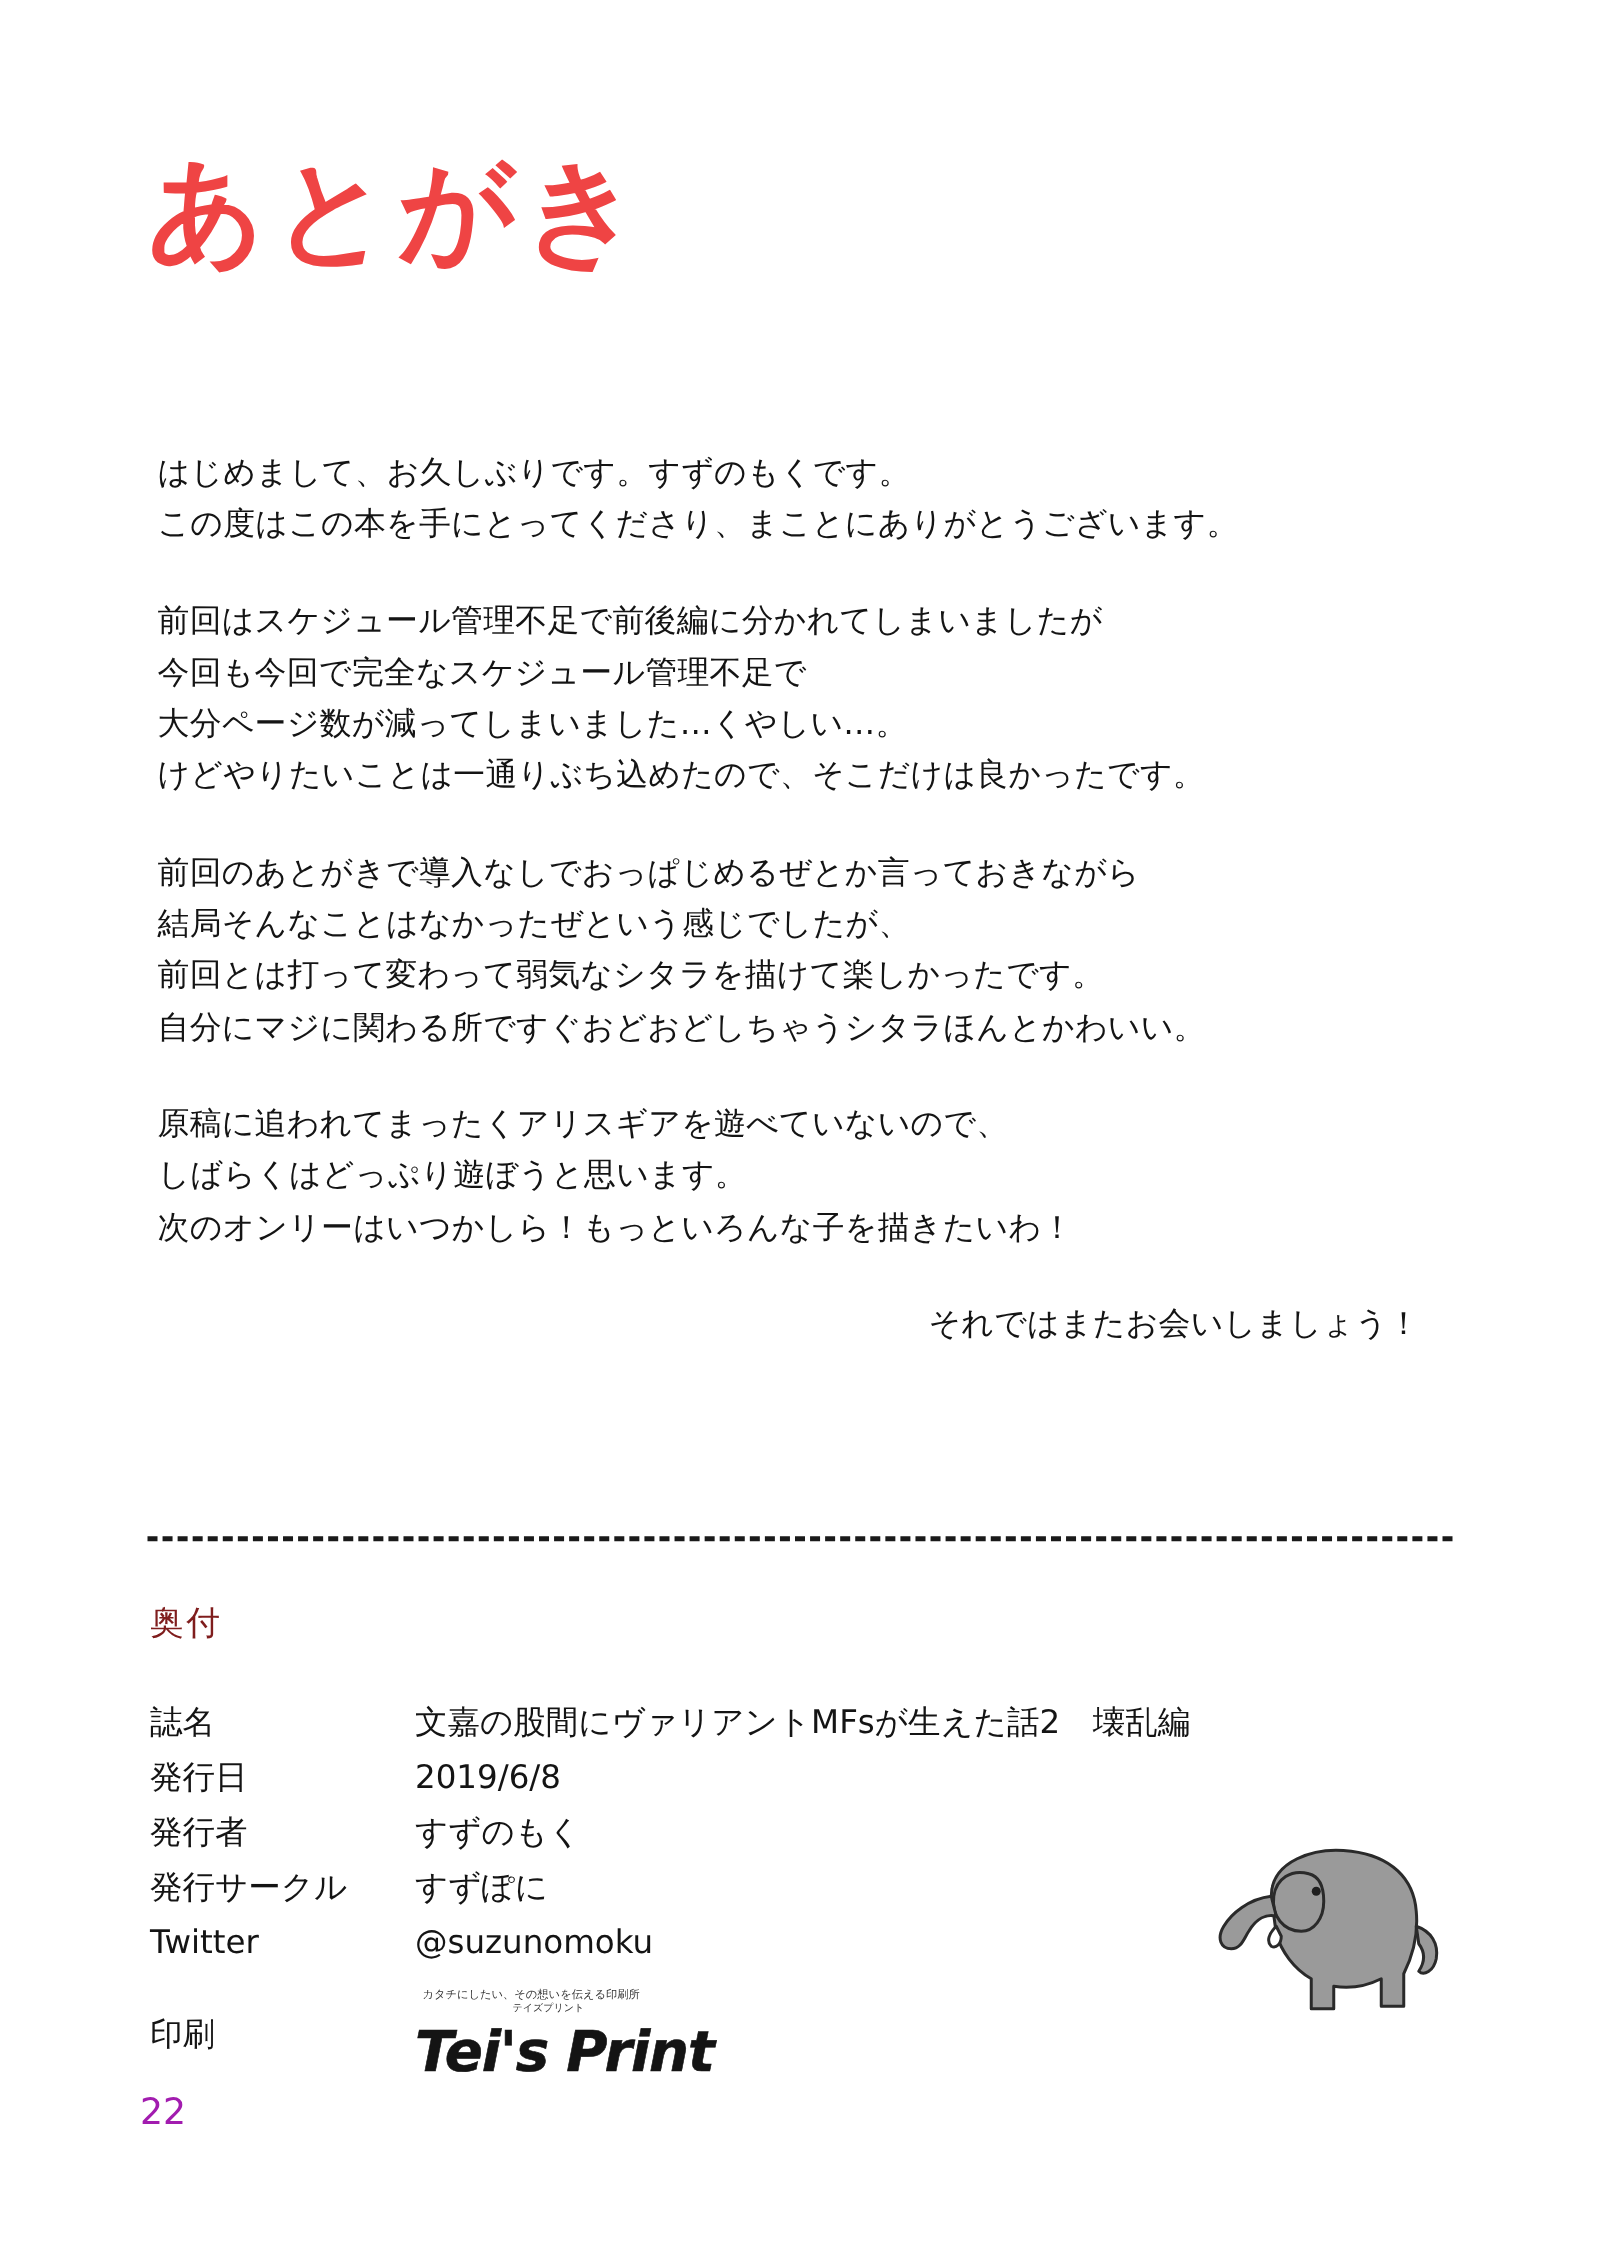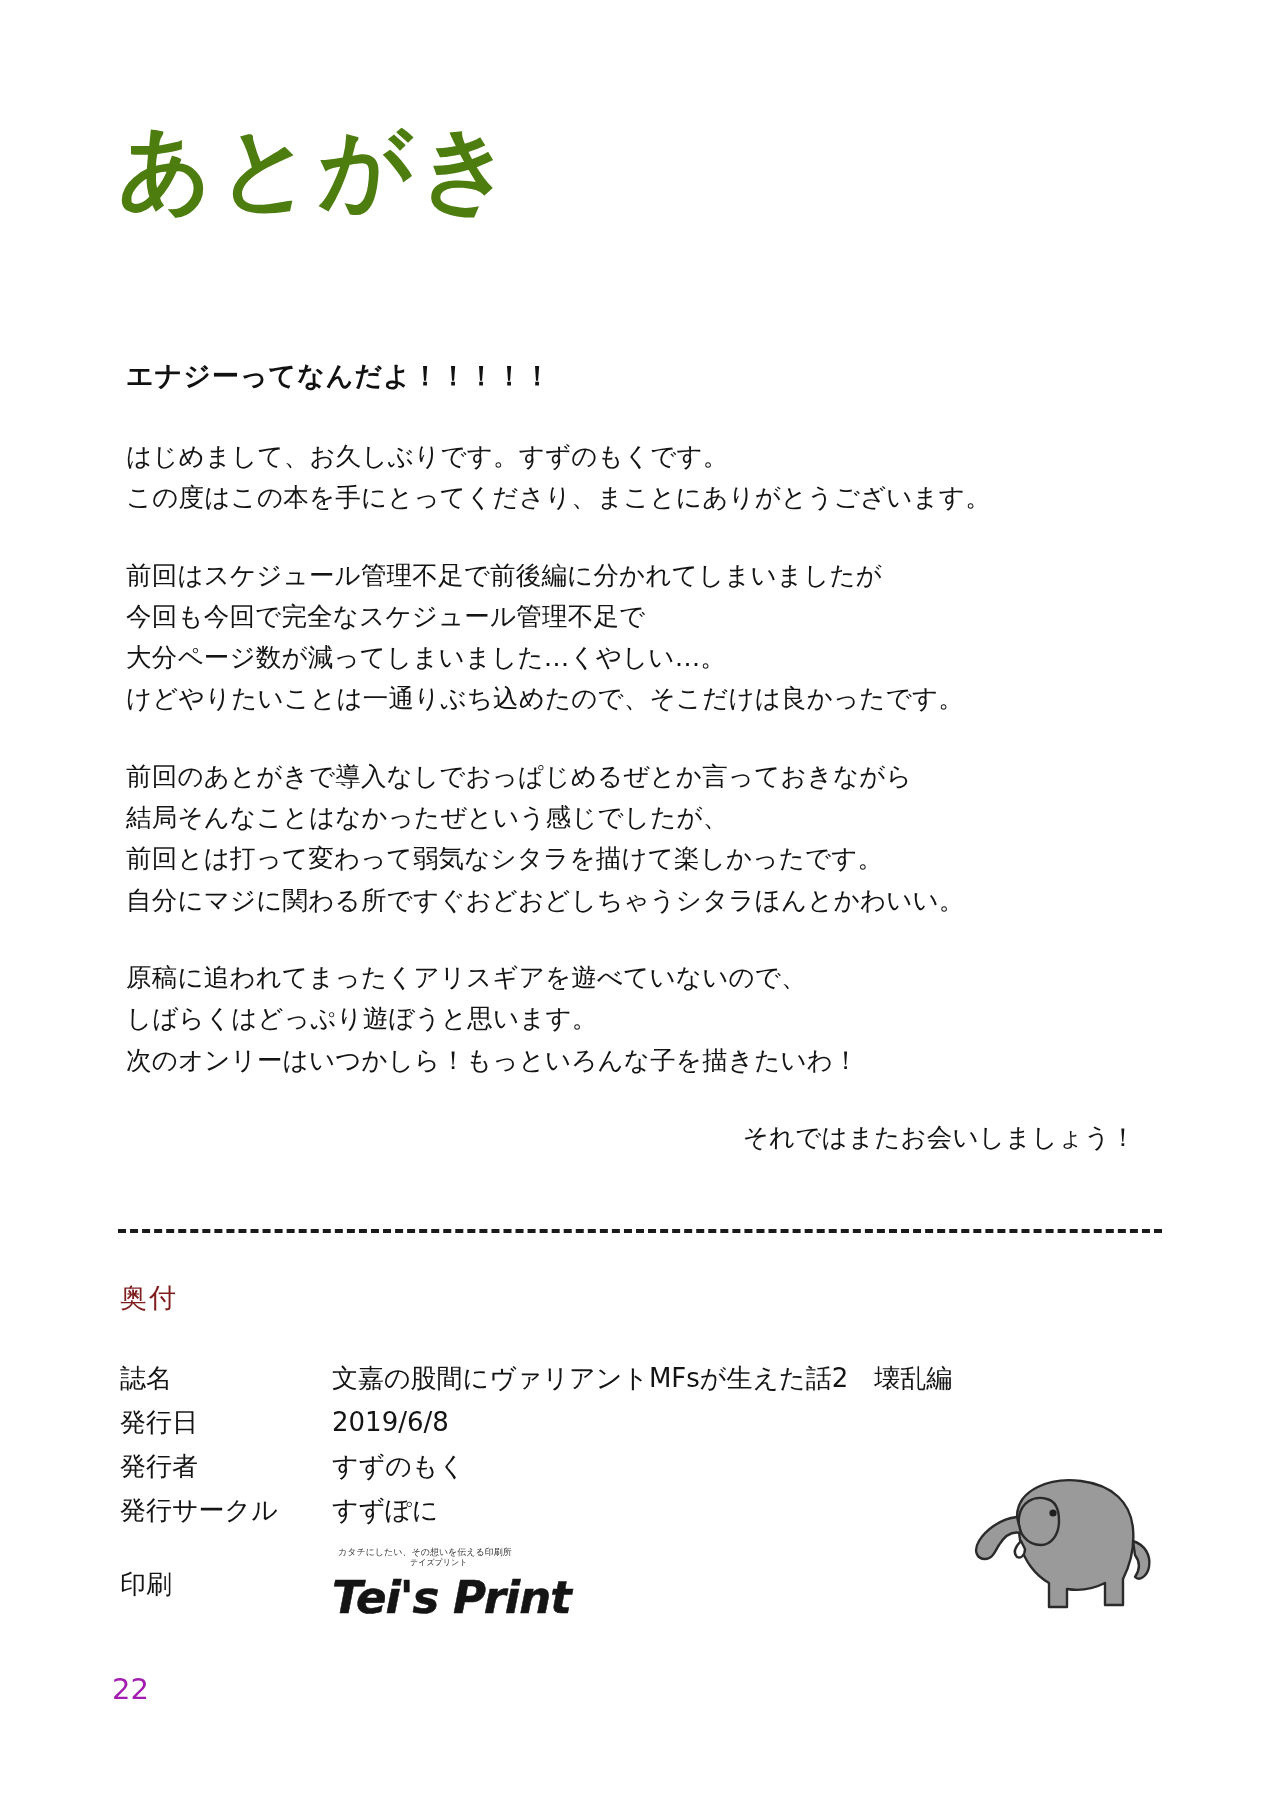--- a/index.html
+++ b/index.html
@@ -23,21 +23,21 @@
 
   
   .afterword-title {
     position: absolute;
     left: 118px;
     top: 118px;
     font-size: 92px;
     font-weight: 700;
     letter-spacing: 6px;
     line-height: 1.1;
-    color: #4d7c0f;
+    color: #ef4444;
     font-family: "DejaVu Sans", "Liberation Sans", sans-serif;
     text-align: right;
   }
 
   
   .body-wrap {
     position: absolute;
     left: 126px;
     top: 358px;
     width: 1010px;
@@ -163,21 +163,20 @@
   }
 </style>
 </head>
 <body>
 
 <div class="page">
 
   <div class="afterword-title">あとがき</div>
 
   <div class="body-wrap">
-    <div class="heading">エナジーってなんだよ！！！！！</div>
     <p class="para">はじめまして、お久しぶりです。すずのもくです。
 この度はこの本を手にとってくださり、まことにありがとうございます。</p>
     <p class="para">前回はスケジュール管理不足で前後編に分かれてしまいましたが
 今回も今回で完全なスケジュール管理不足で
 大分ページ数が減ってしまいました…くやしい…。
 けどやりたいことは一通りぶち込めたので、そこだけは良かったです。</p>
     <p class="para">前回のあとがきで導入なしでおっぱじめるぜとか言っておきながら
 結局そんなことはなかったぜという感じでしたが、
 前回とは打って変わって弱気なシタラを描けて楽しかったです。
 自分にマジに関わる所ですぐおどおどしちゃうシタラほんとかわいい。</p>
@@ -202,20 +201,24 @@
       <td class="v">2019/6/8</td>
     </tr>
     <tr>
       <td class="k">発行者</td>
       <td class="v">すずのもく</td>
     </tr>
     <tr>
       <td class="k">発行サークル</td>
       <td class="v">すずぽに</td>
     </tr>
+    <tr>
+      <td class="k">Twitter</td>
+      <td class="v">@suzunomoku</td>
+    </tr>
     <tr class="row-print">
       <td class="k">印刷</td>
       <td class="v">
         <span class="printer-logo">
           <span class="tag1">カタチにしたい、その想いを伝える印刷所</span>
           <span class="tag2">テイズプリント</span>
           <span class="mark">Tei's Print</span>
         </span>
       </td>
     </tr>

